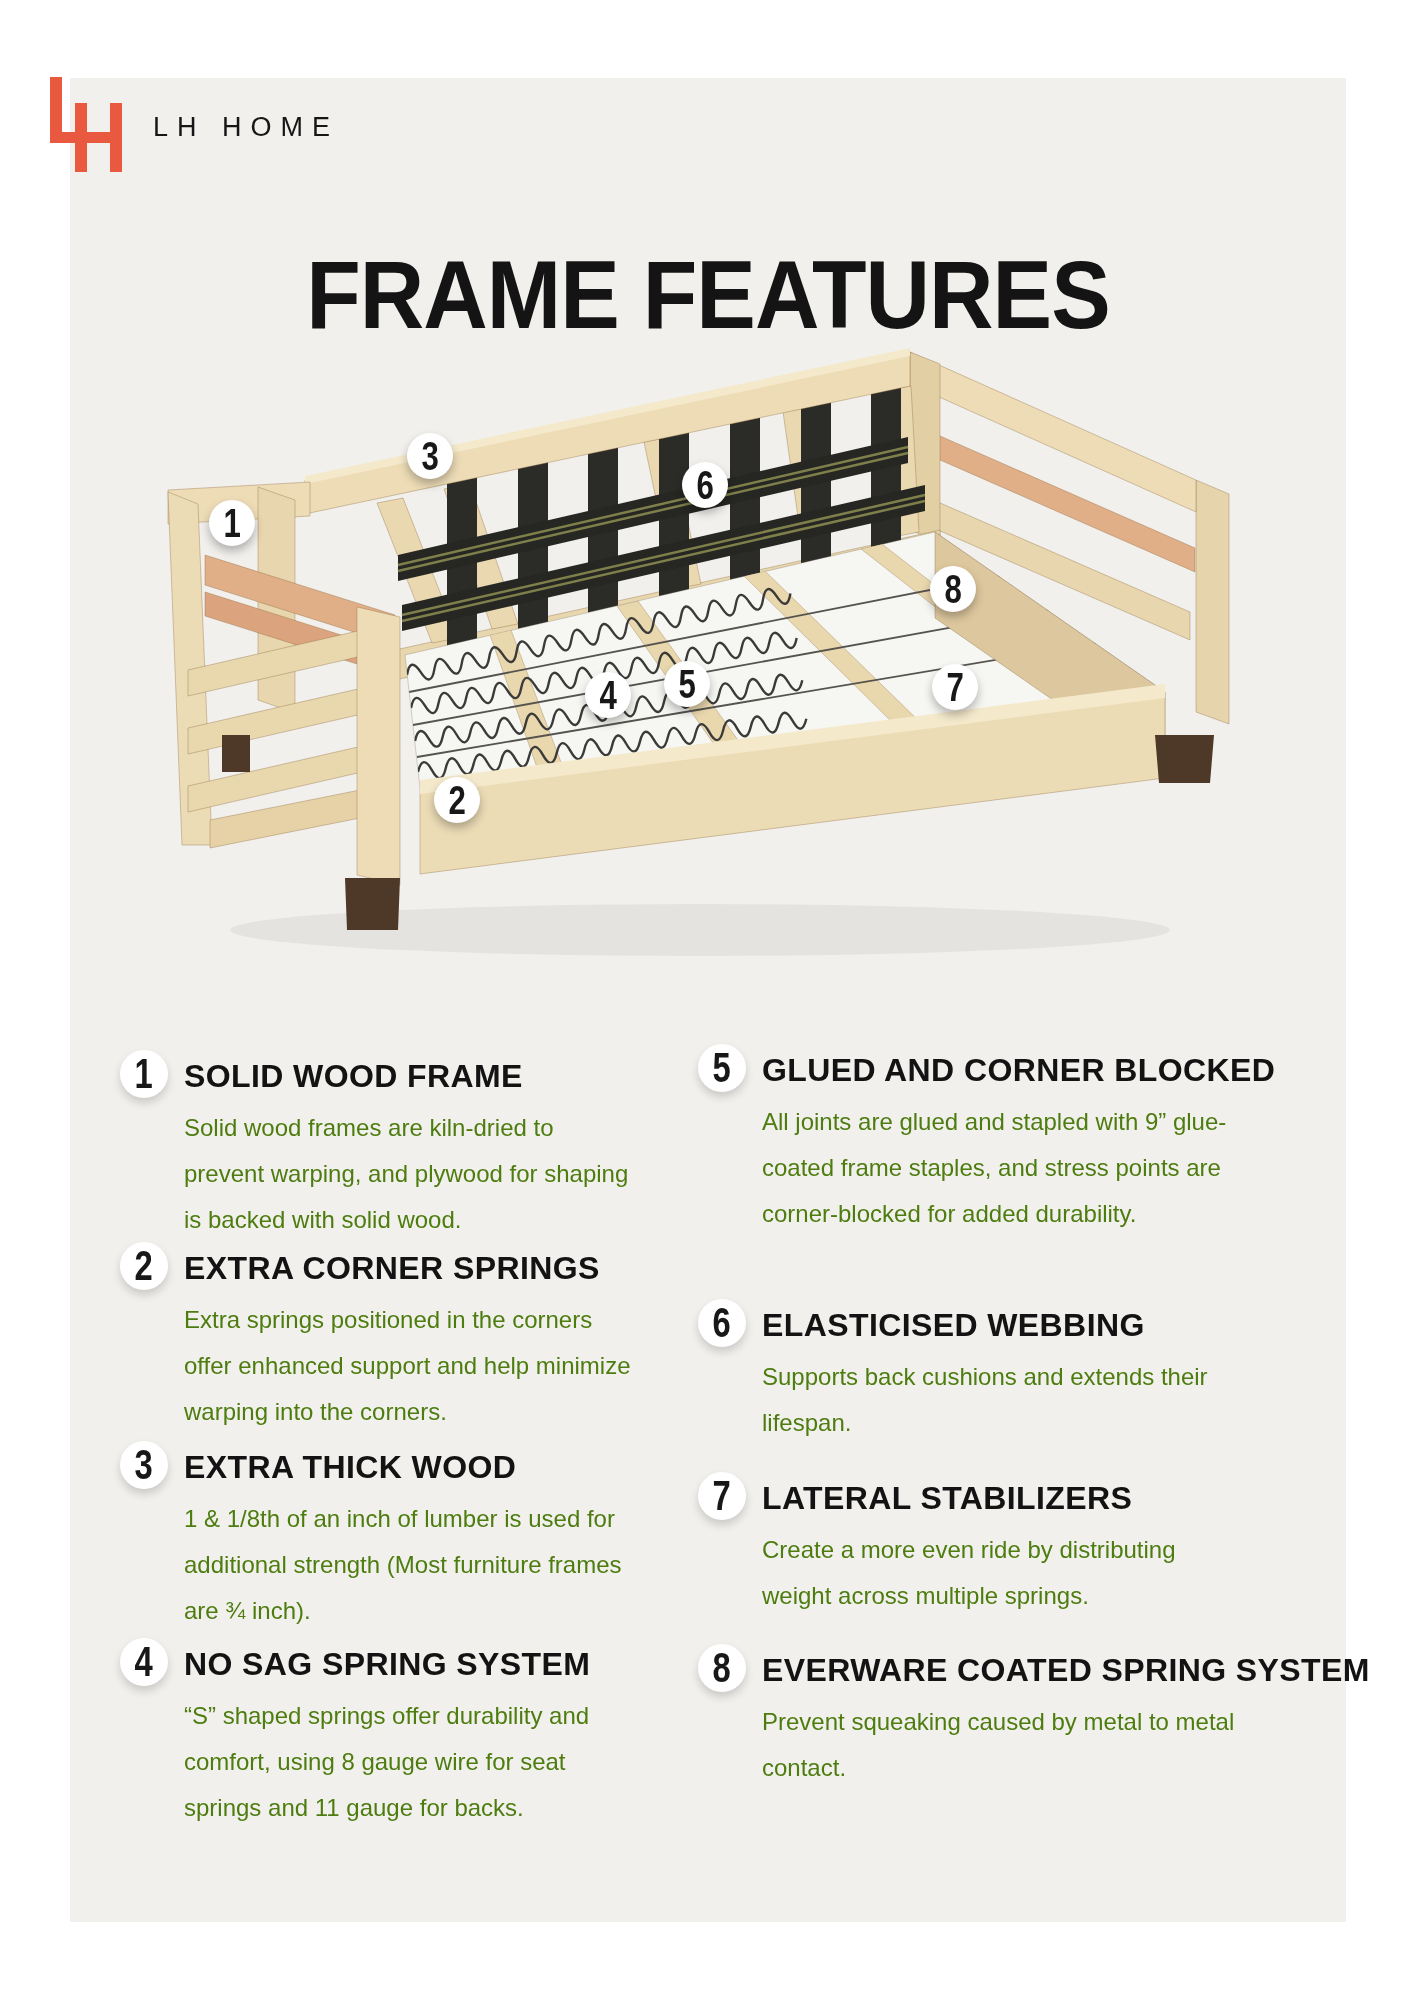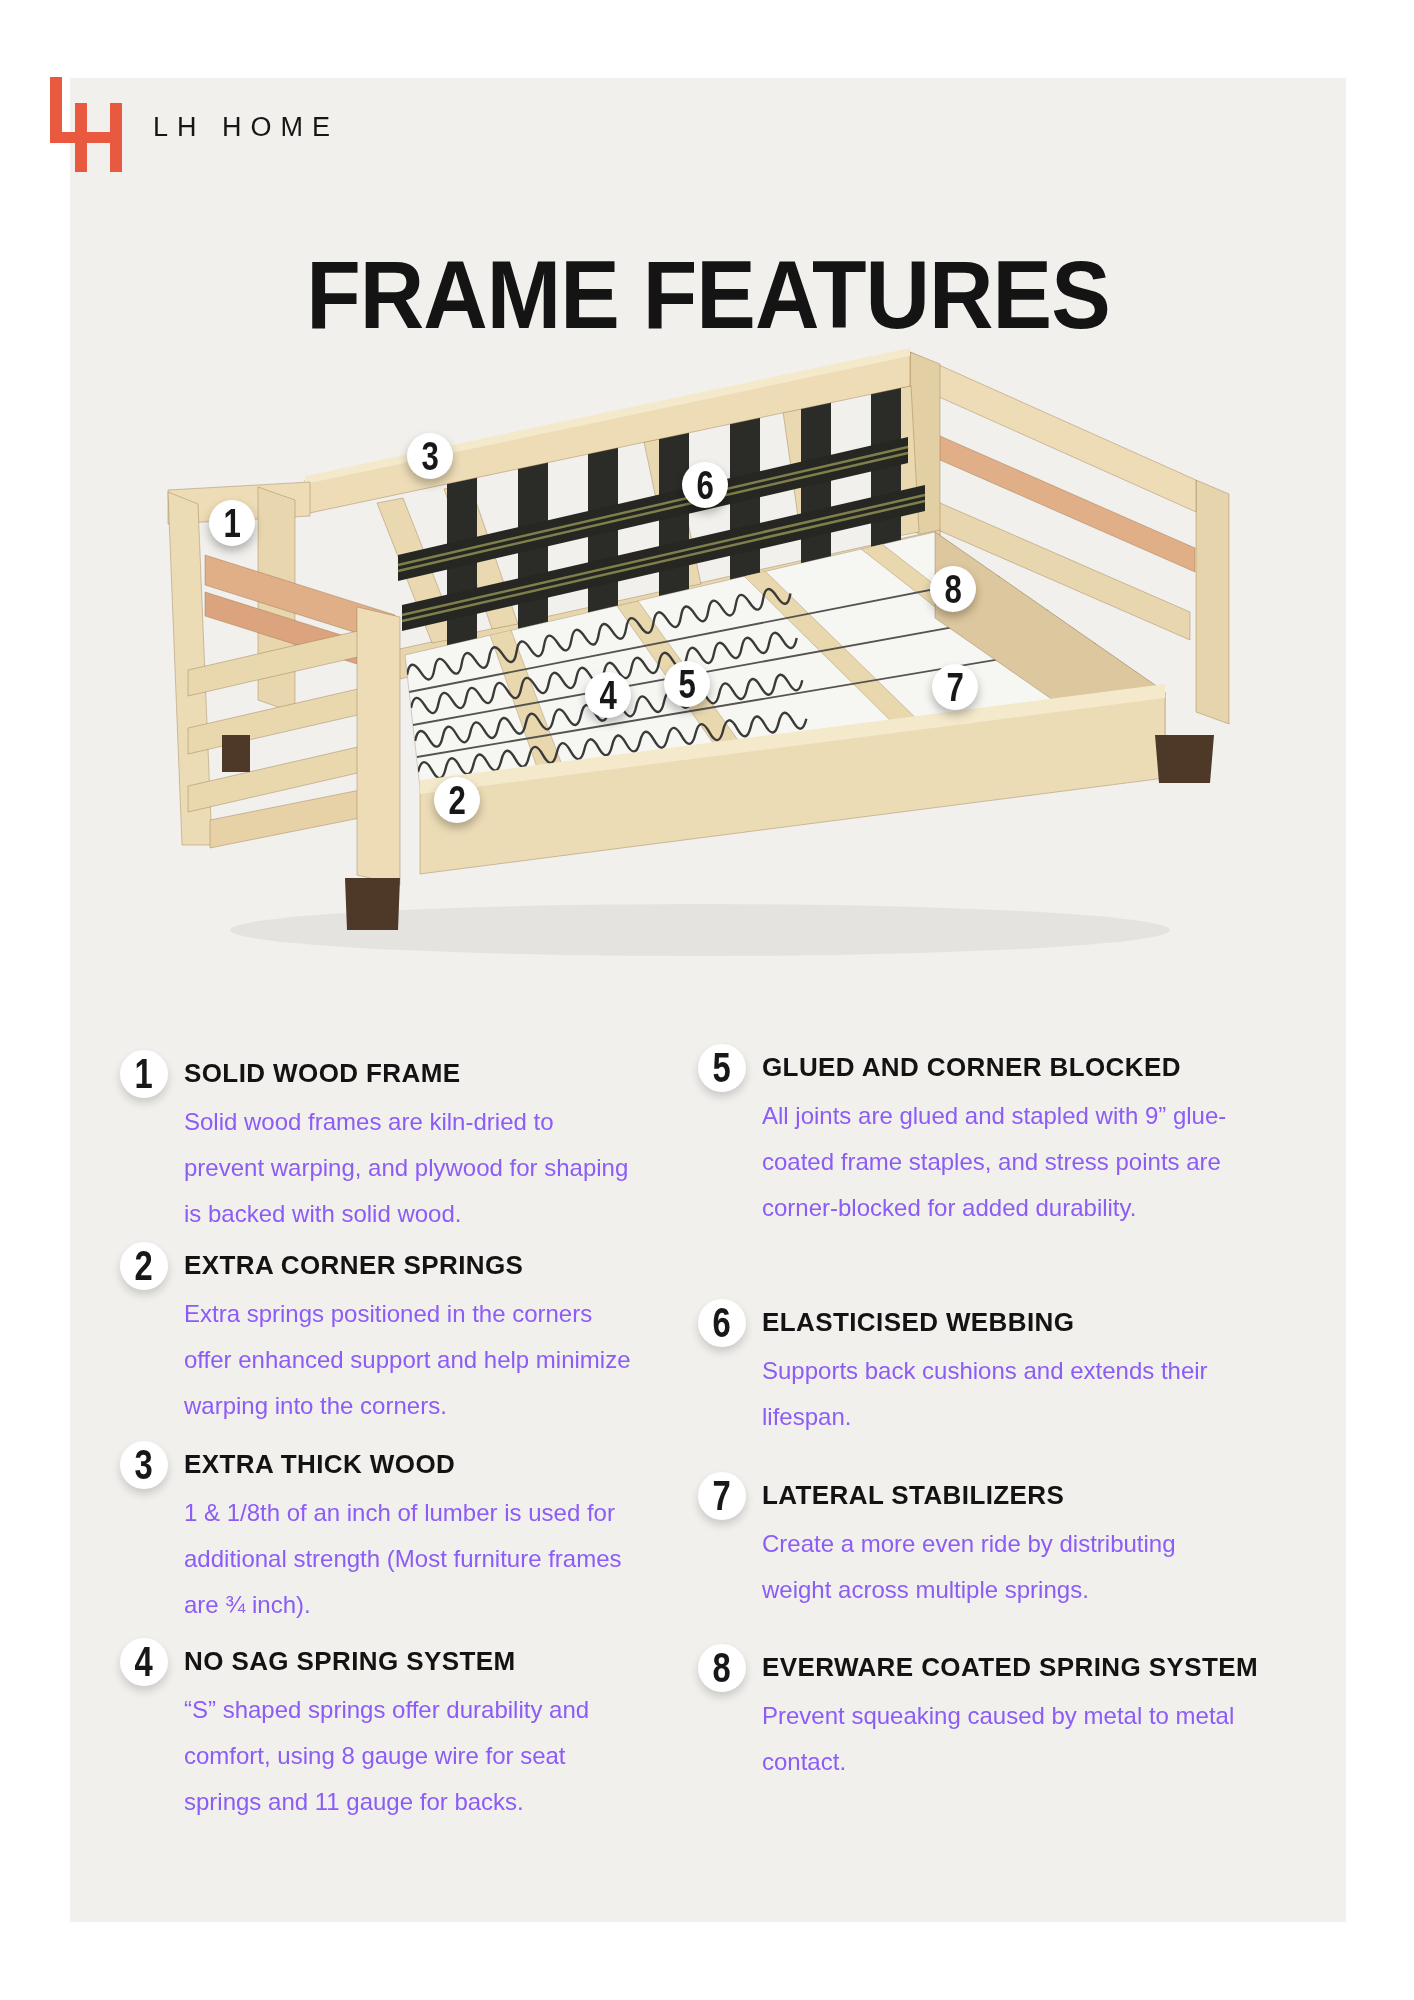--- a/index.html
+++ b/index.html
@@ -22,22 +22,22 @@
   .callout{position:absolute;width:46px;height:46px;border-radius:50%;background:#ffffff;
            box-shadow:0 5px 10px rgba(0,0,0,.28);display:flex;align-items:center;justify-content:center;}
   .callout span{font-size:40px;font-weight:700;color:#181818;transform:scaleX(.78);line-height:1;}
 
   
   .feature{position:absolute;display:flex;align-items:flex-start;}
   .fnum{flex:0 0 48px;width:48px;height:48px;border-radius:50%;background:#ffffff;
         box-shadow:0 5px 9px rgba(0,0,0,.16);display:flex;align-items:center;justify-content:center;}
   .fnum span{font-size:42px;font-weight:700;color:#181818;transform:scaleX(.78);line-height:1;}
   .ftext{margin-left:16px;}
-  .ftitle{font-size:26px;font-weight:700;letter-spacing:.4px;color:#131313;padding-top:8px;}
-  .fdesc{margin-top:10px;font-size:24px;line-height:46px;color:#8b5cf6;}
+  .ftitle{font-size:32px;font-weight:700;letter-spacing:.4px;color:#131313;padding-top:8px;}
+  .fdesc{margin-top:10px;font-size:24px;line-height:46px;color:#4d7c0f;}
   .w-left .fdesc{width:452px;}
   .w-right .fdesc{width:482px;}
 </style>
 </head>
 <body>
 
 <div class="page">
   <div class="panel"></div>
 
   <div>

